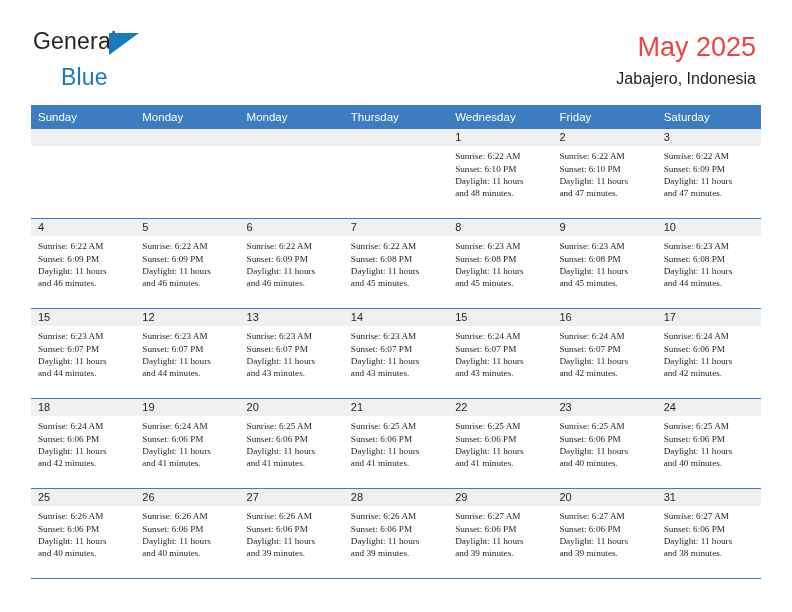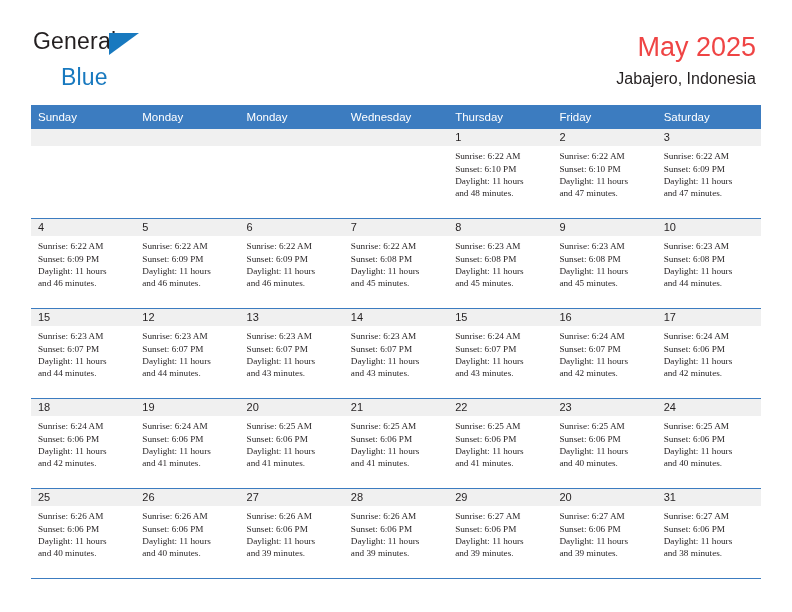--- a/index.html
+++ b/index.html
@@ -157,22 +157,22 @@
     </div>
 
   </div>
 
   <div class="calendar">
 
     <div class="weekday-row">
       <div class="weekday">Sunday</div>
       <div class="weekday">Monday</div>
       <div class="weekday">Monday</div>
+      <div class="weekday">Thursday</div>
       <div class="weekday">Wednesday</div>
-      <div class="weekday">Thursday</div>
       <div class="weekday">Friday</div>
       <div class="weekday">Saturday</div>
     </div>
 
     <div class="week-row">
       <div class="day-cell empty">
         <div class="day-number-band"></div>
         <div class="day-body">
           <div></div>
           <div></div>

